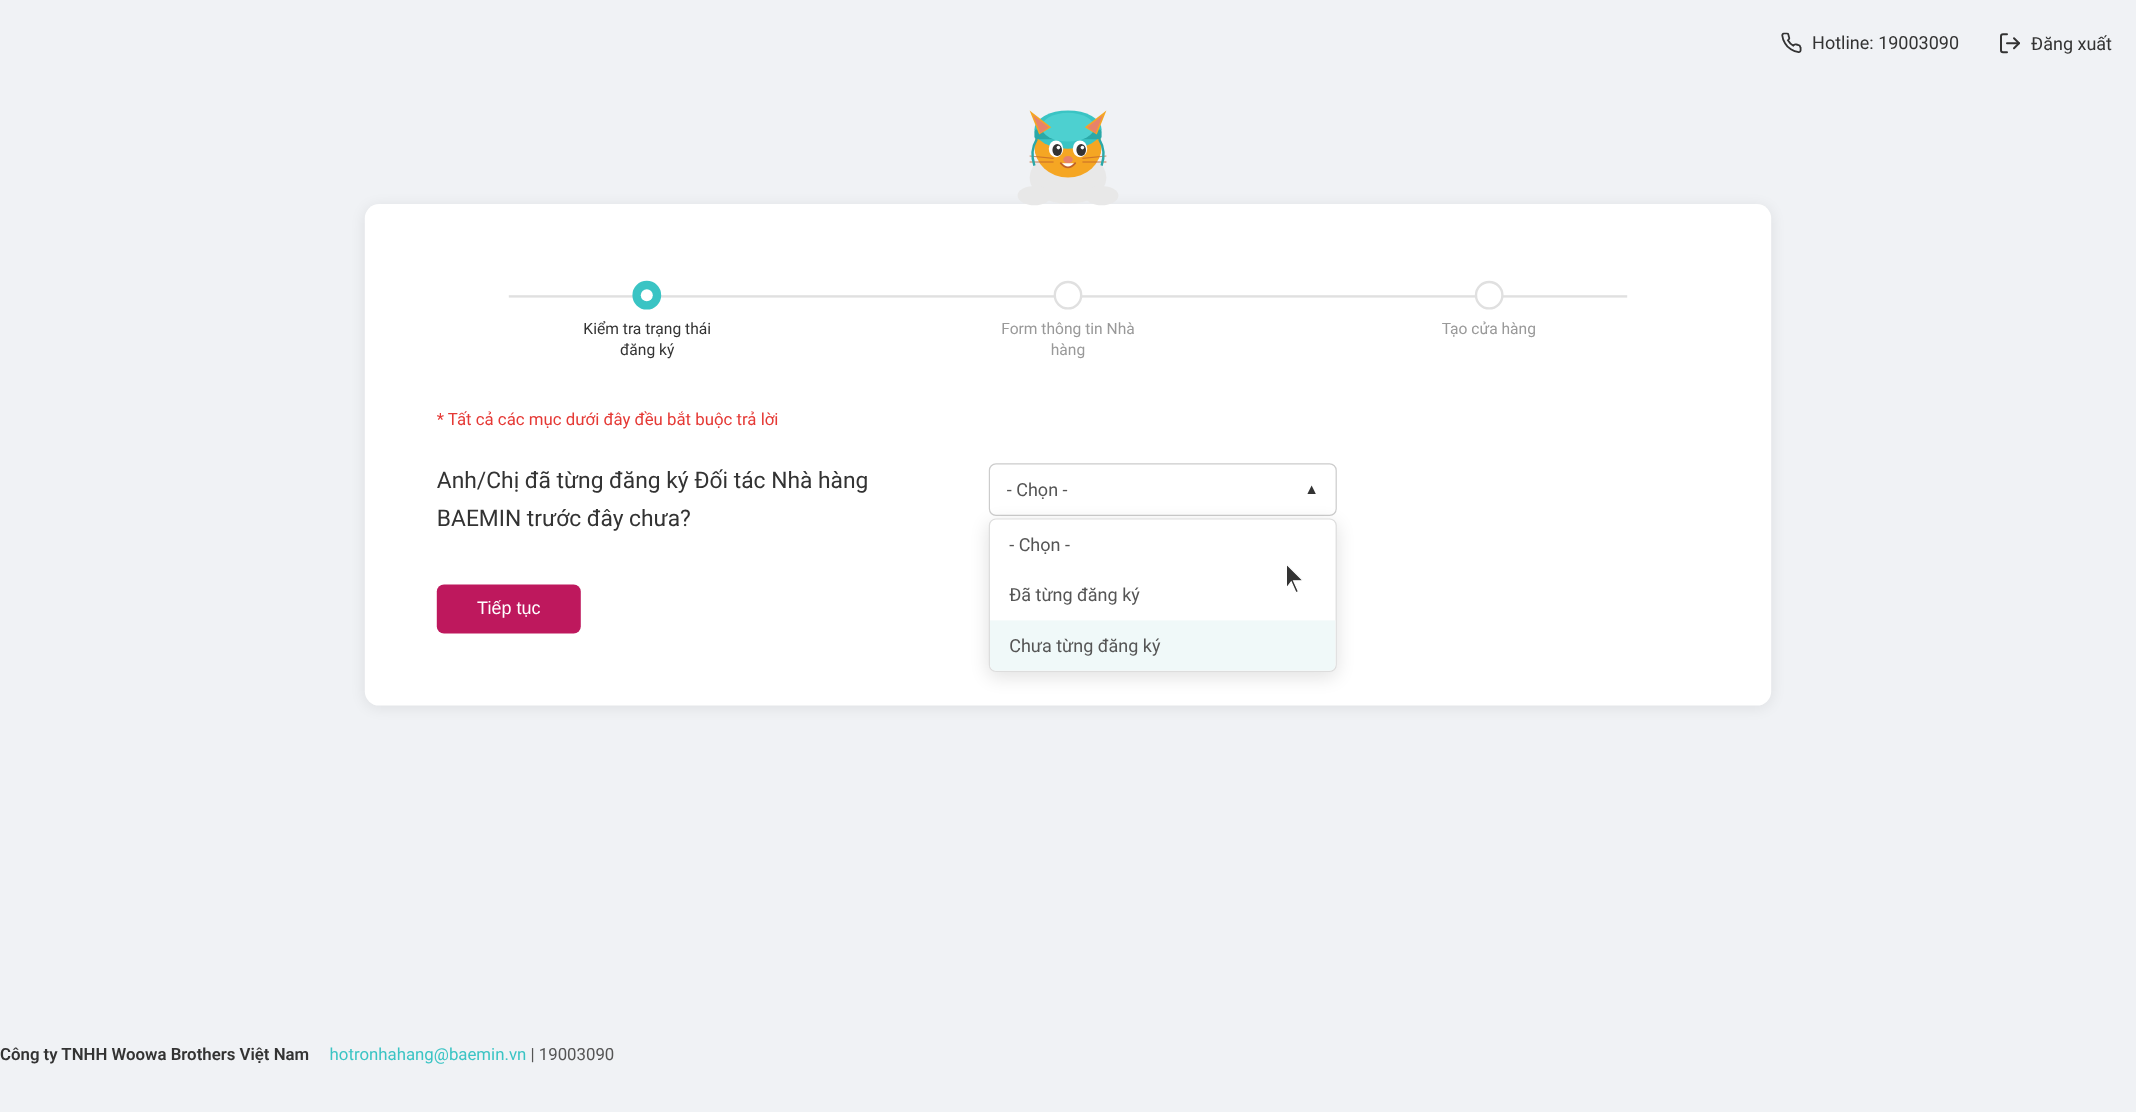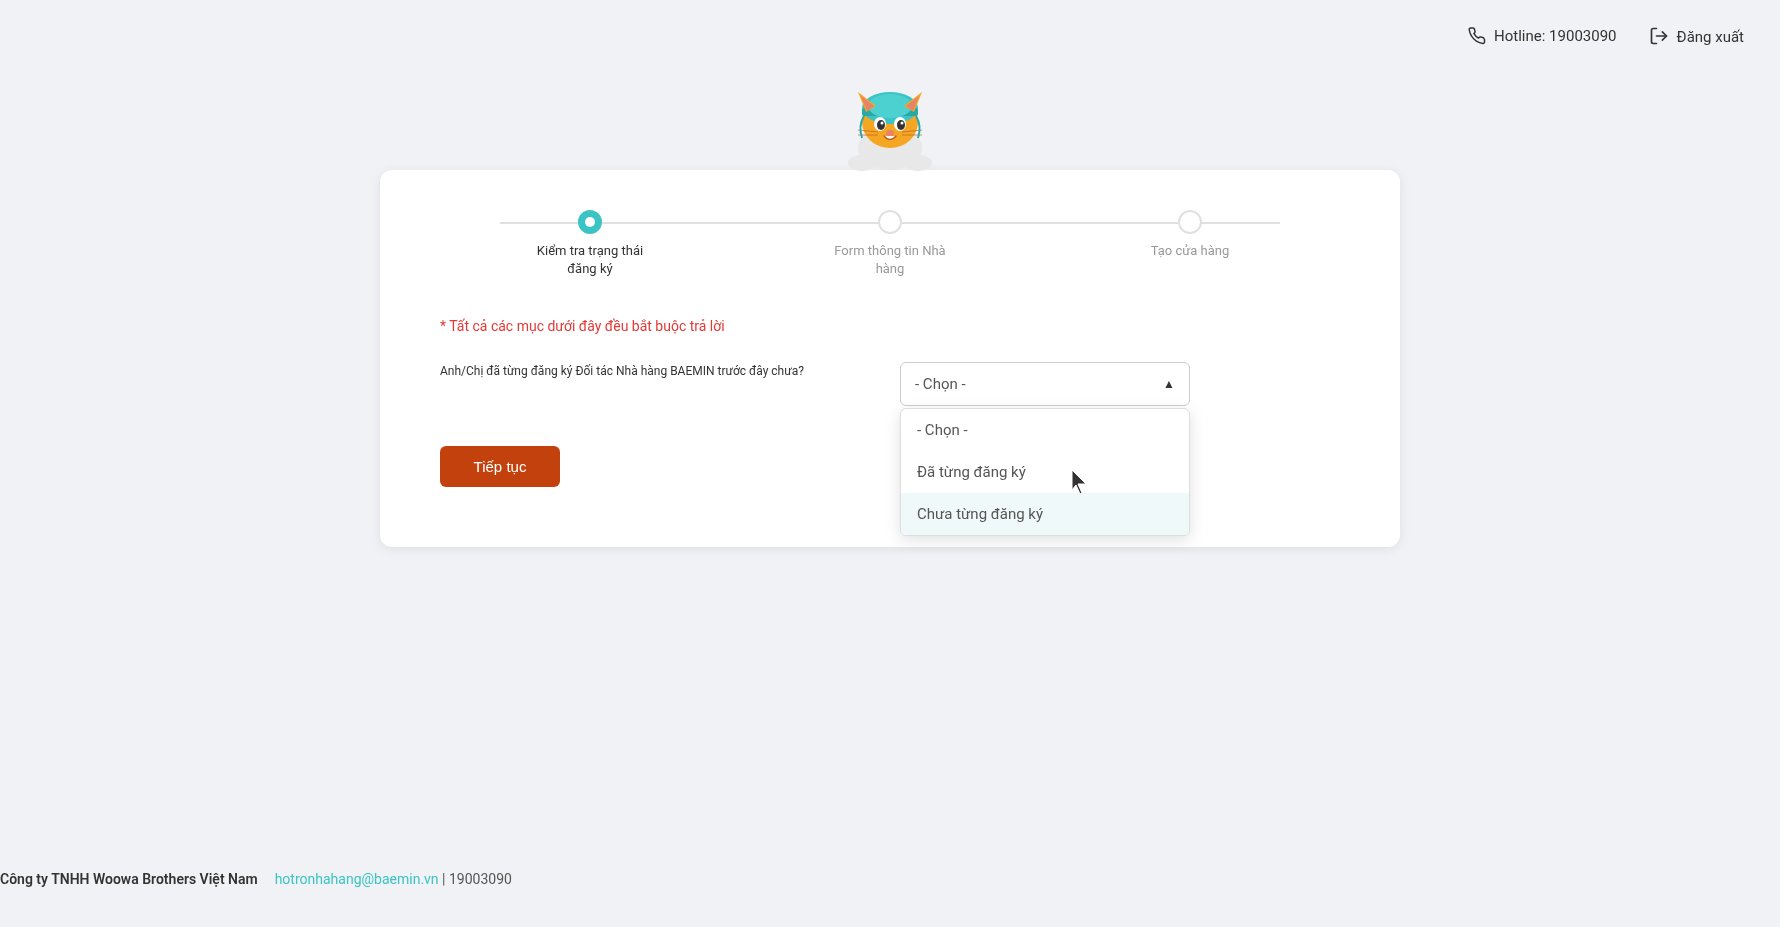--- a/index.html
+++ b/index.html
@@ -20,21 +20,21 @@
     
     .header {
       position: absolute;
       top: 0;
       right: 0;
       left: 0;
       height: 72px;
       display: flex;
       align-items: center;
       justify-content: flex-end;
-      padding: 0 36px;
+      padding: 0 20px;
       gap: 32px;
     }
 
     .hotline-section {
       display: flex;
       align-items: center;
       gap: 8px;
       color: #333;
       font-size: 15px;
     }
@@ -66,25 +66,25 @@
       width: 120px;
       height: 110px;
     }
 
     
     .main-card {
       position: absolute;
       top: 170px;
       left: 50%;
       transform: translateX(-50%);
-      width: 1020px;
+      width: 1172px;
       background: #fff;
       border-radius: 12px;
       box-shadow: 0 2px 12px rgba(0,0,0,0.08);
-      padding: 40px 60px 60px;
+      padding: 64px 60px 60px;
     }
 
     
     .stepper {
       display: flex;
       align-items: flex-start;
       justify-content: space-between;
       margin-bottom: 40px;
       position: relative;
     }
@@ -144,21 +144,21 @@
     }
 
     .form-row {
       display: flex;
       align-items: flex-start;
       gap: 40px;
       margin-bottom: 40px;
     }
 
     .form-question {
-      font-size: 12px;
+      font-size: 19px;
       color: #333;
       line-height: 1.6;
       flex: 0 0 420px;
     }
 
     .dropdown-wrapper {
       position: relative;
       flex: 1;
     }
 
@@ -201,21 +201,21 @@
       color: #555;
       cursor: pointer;
     }
 
     .dropdown-option.highlighted {
       background: #f0f9f9;
     }
 
     
     .continue-btn {
-      background: #c2410c;
+      background: #be185d;
       color: #fff;
       border: none;
       border-radius: 6px;
       padding: 12px 28px;
       font-size: 15px;
       font-weight: 500;
       cursor: pointer;
       min-width: 120px;
     }
 

